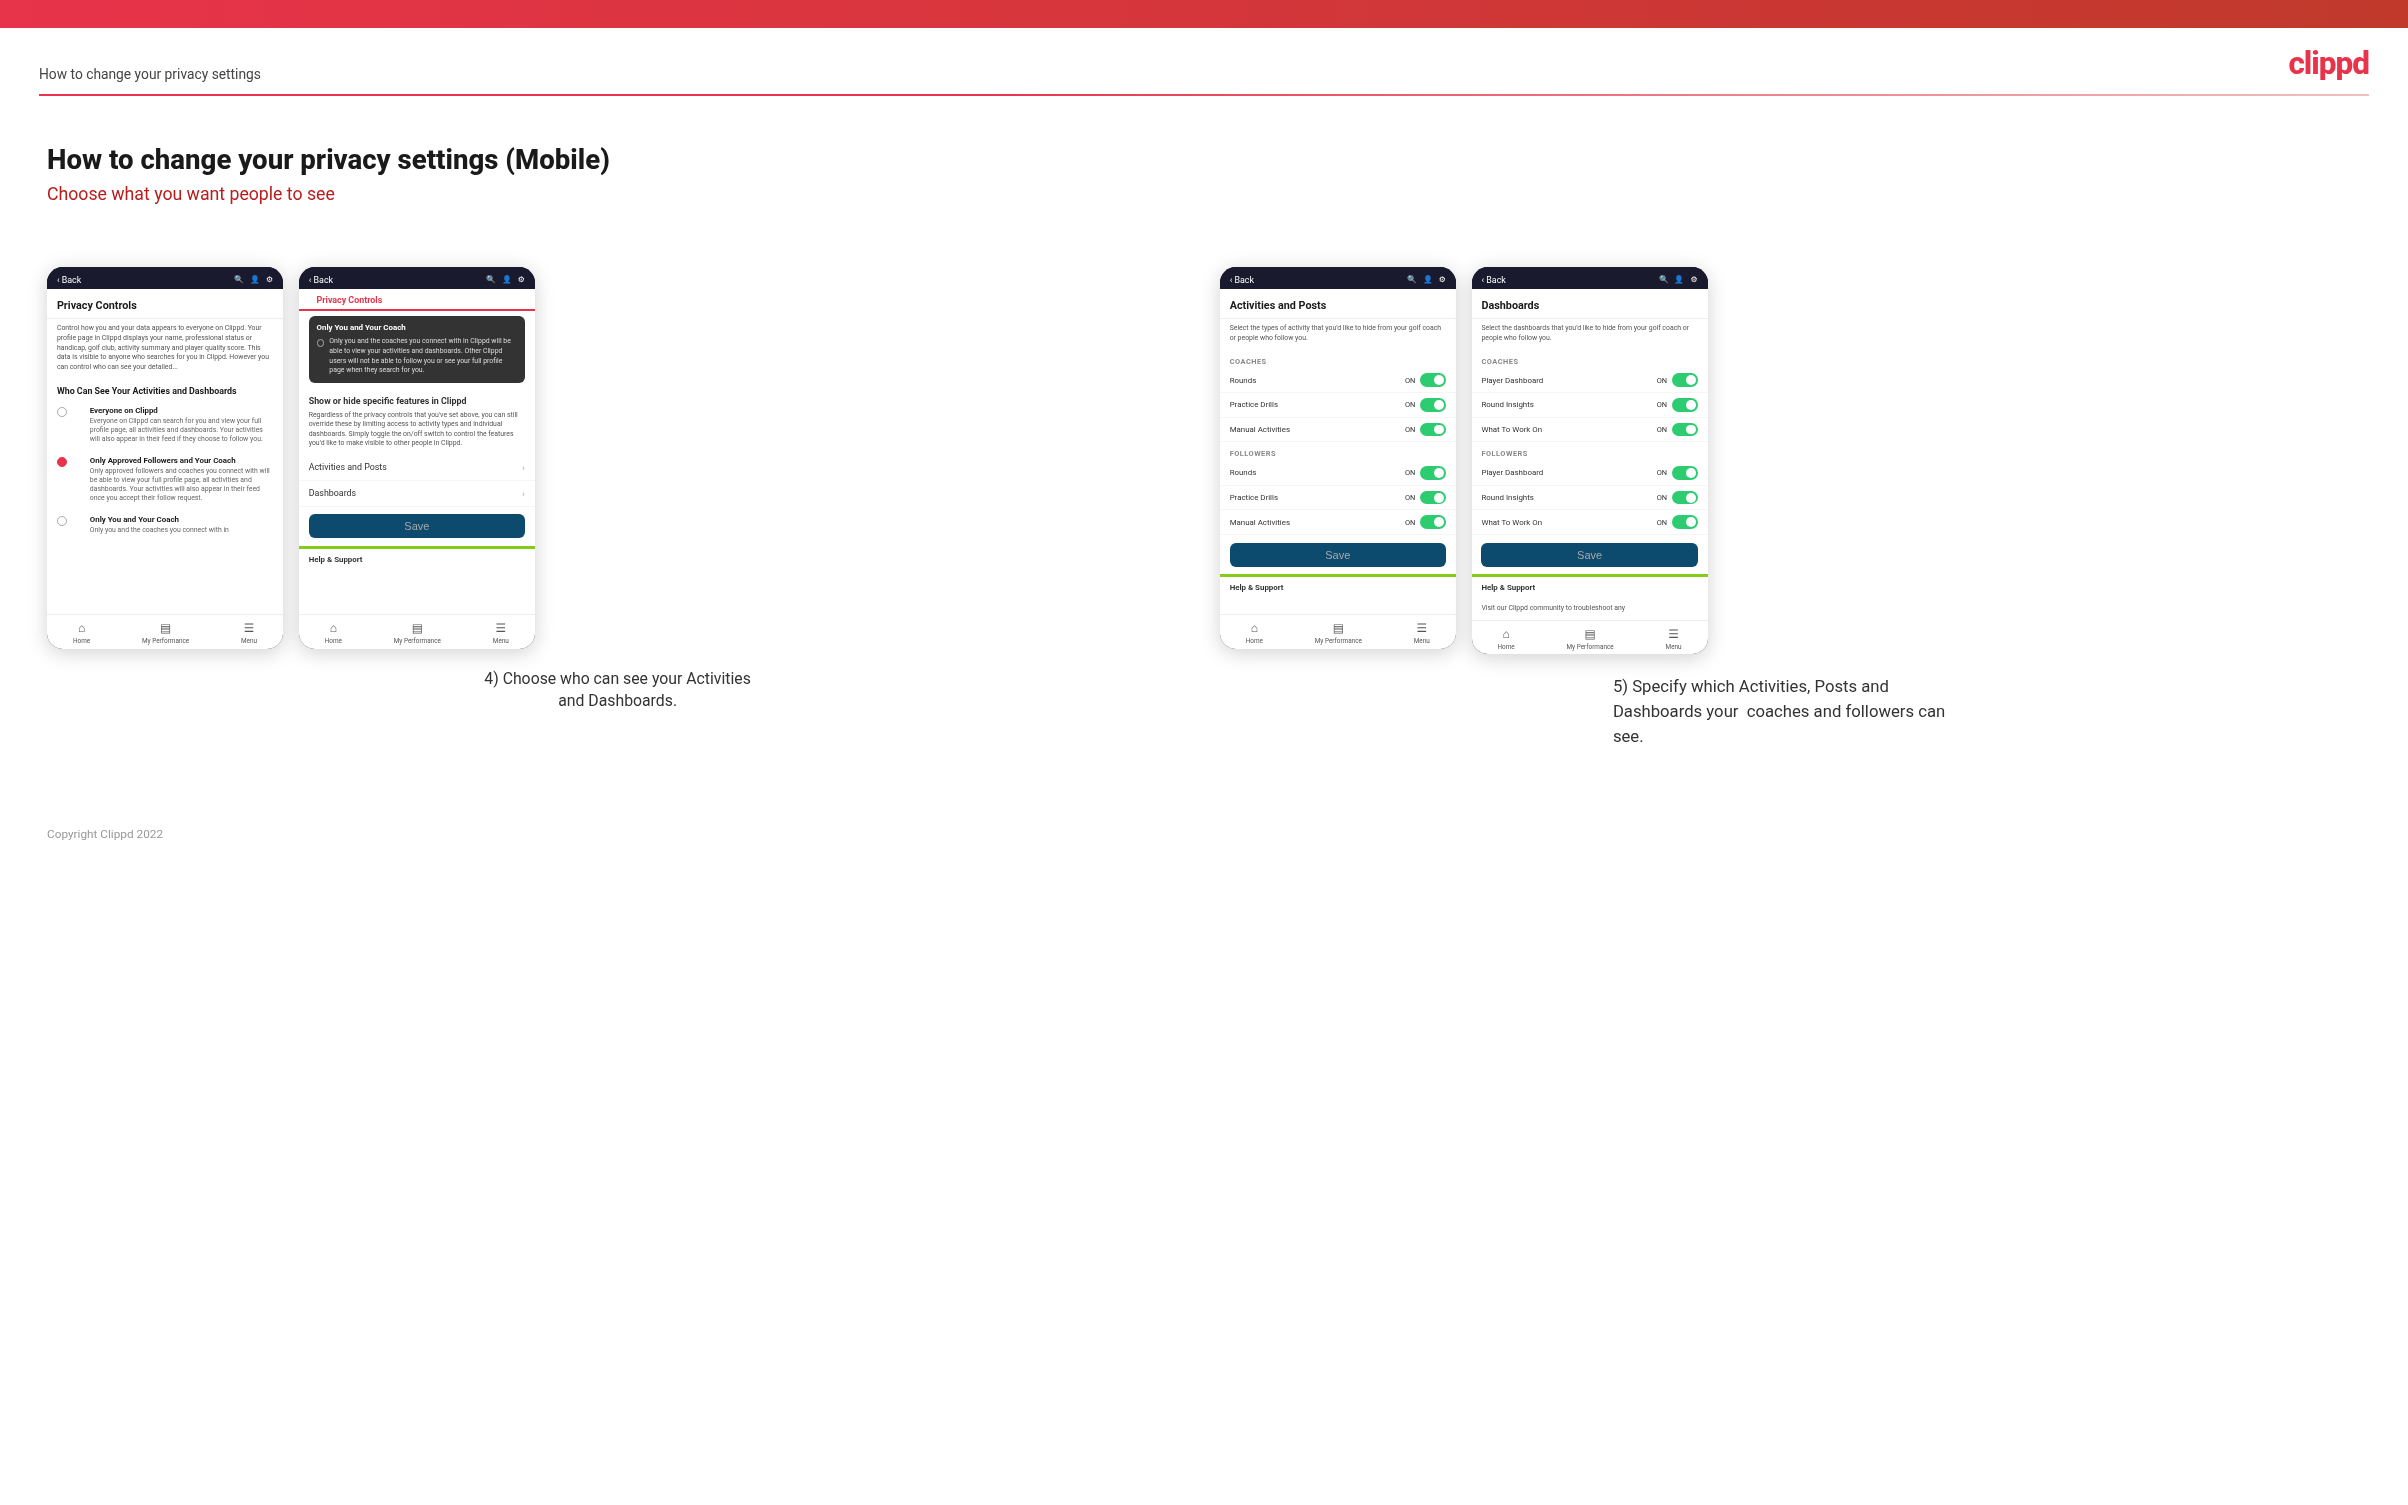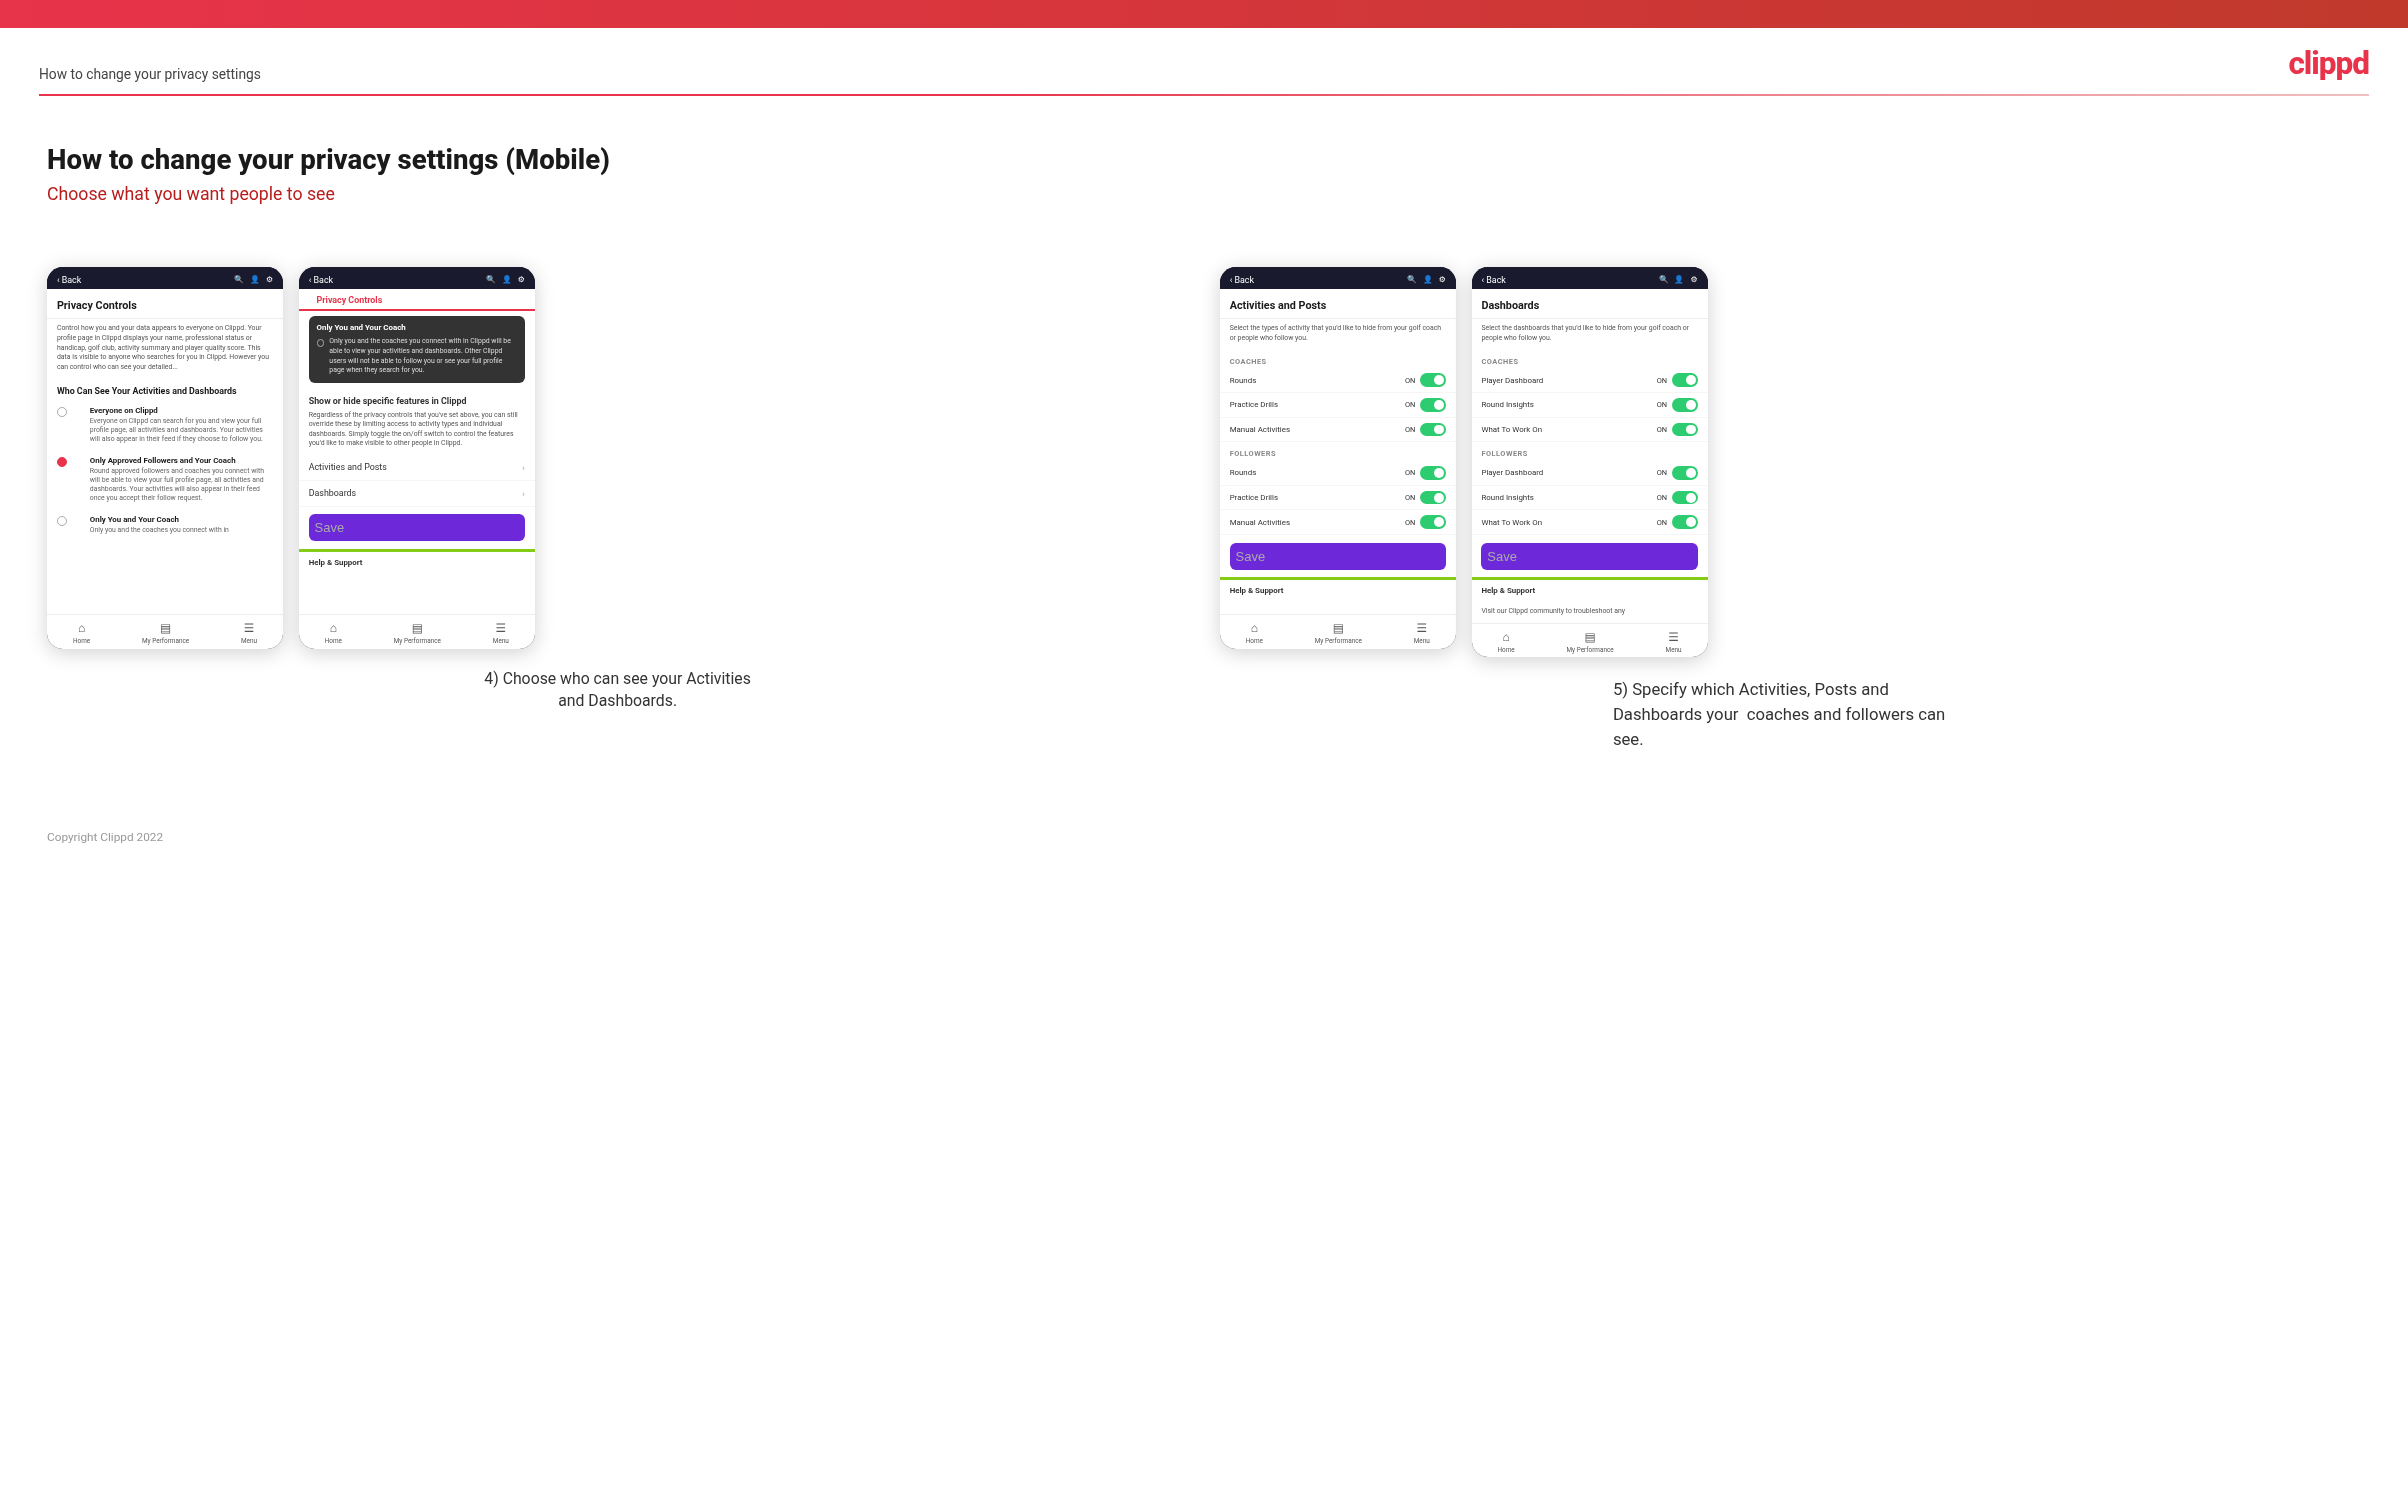--- a/index.html
+++ b/index.html
@@ -219,26 +219,26 @@
     .nav-label {
       font-size: 6.4px;
       color: #555;
     }
     
     .save-btn {
       display: block;
       width: calc(100% - 19.7px);
       margin: 7.9px 9.9px;
       padding: 5.9px;
-      background: #6d28d9;
+      background: #0c4a6e;
       border: none;
       border-radius: 5.9px;
-      font-size: 13px;
+      font-size: 11px;
       color: #aaa;
-      text-align: left;
+      text-align: center;
     }
     
     .help-support {
       padding: 5.9px 9.9px;
       font-size: 7.9px;
       font-weight: 700;
       color: #333;
       border-top: 3px solid #84cc16;
     }
     
@@ -380,21 +380,21 @@
               <div>
                 <div class="radio-label">Everyone on Clippd</div>
                 <div class="radio-desc">Everyone on Clippd can search for you and view your full profile page, all activities and dashboards. Your activities will also appear in their feed if they choose to follow you.</div>
               </div>
             </div>
 
             <div class="radio-option">
               <div class="radio-circle selected"></div>
               <div>
                 <div class="radio-label">Only Approved Followers and Your Coach</div>
-                <div class="radio-desc">Round approved followers and coaches you connect with will be able to view your full profile page, all activities and dashboards. Your activities will also appear in their feed once you accept their follow request.</div>
+                <div class="radio-desc">Only approved followers and coaches you connect with will be able to view your full profile page, all activities and dashboards. Your activities will also appear in their feed once you accept their follow request.</div>
               </div>
             </div>
 
             <div class="radio-option">
               <div class="radio-circle"></div>
               <div>
                 <div class="radio-label">Only You and Your Coach</div>
                 <div class="radio-desc">Only you and the coaches you connect with in</div>
               </div>
             </div>

